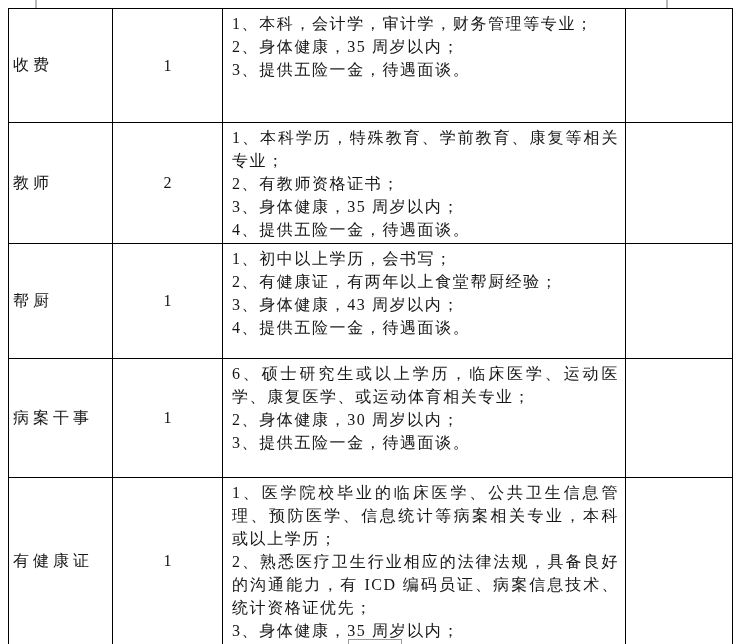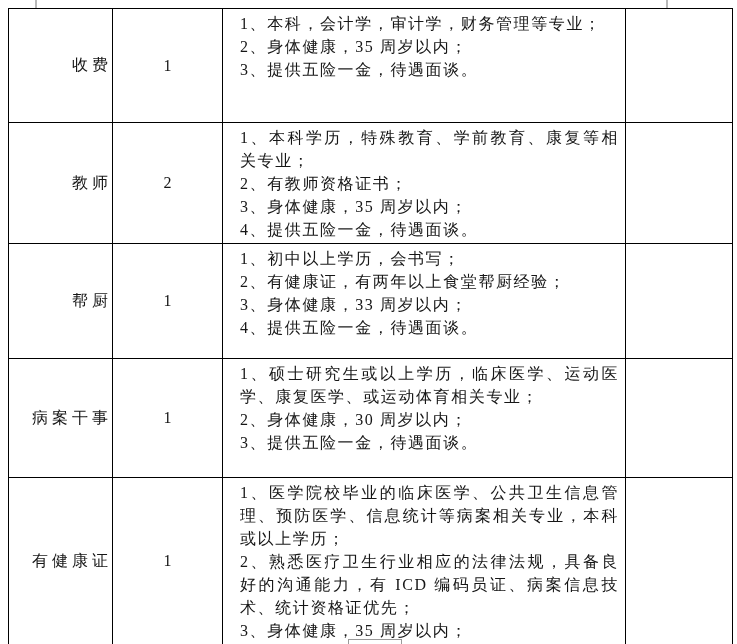--- a/index.html
+++ b/index.html
@@ -32,37 +32,37 @@
   col.c-req   { width: 403px; }
   col.c-note  { width: 107px; }
 
   tr.r-0 { height: 114px; }
   tr.r-1 { height: 121px; }
   tr.r-2 { height: 115px; }
   tr.r-3 { height: 119px; }
   tr.r-4 { height: 160px; }
 
   td.cell-pos {
-    text-align: right;
+    text-align: left;
     vertical-align: middle;
     letter-spacing: 4px;
     text-indent: 4px;
   }
   td.cell-count {
     text-align: center;
     vertical-align: middle;
     letter-spacing: 0;
   }
   td.cell-req {
     vertical-align: top;
     text-align: justify;
     white-space: pre-line;
     letter-spacing: 1.6px;
     line-height: 23px;
-    padding: 3px 6px 2px 17px;
+    padding: 3px 6px 2px 9px;
   }
   td.cell-note { vertical-align: middle; }
 
   
   .crop-tick {
     position: absolute;
     top: 0;
     width: 2px; height: 8px;
     background: #b8b8b8;
   }
@@ -110,28 +110,28 @@
 2、有教师资格证书；
 3、身体健康，35 周岁以内；
 4、提供五险一金，待遇面谈。</td>
         <td class="cell-note"></td>
       </tr>
       <tr class="r-2">
         <td class="cell-pos">帮厨</td>
         <td class="cell-count">1</td>
         <td class="cell-req">1、初中以上学历，会书写；
 2、有健康证，有两年以上食堂帮厨经验；
-3、身体健康，33 周岁以内；
+3、身体健康，43 周岁以内；
 4、提供五险一金，待遇面谈。</td>
         <td class="cell-note"></td>
       </tr>
       <tr class="r-3">
         <td class="cell-pos">病案干事</td>
         <td class="cell-count">1</td>
-        <td class="cell-req">1、硕士研究生或以上学历，临床医学、运动医学、康复医学、或运动体育相关专业；
+        <td class="cell-req">6、硕士研究生或以上学历，临床医学、运动医学、康复医学、或运动体育相关专业；
 2、身体健康，30 周岁以内；
 3、提供五险一金，待遇面谈。</td>
         <td class="cell-note"></td>
       </tr>
       <tr class="r-4">
         <td class="cell-pos">有健康证</td>
         <td class="cell-count">1</td>
         <td class="cell-req">1、医学院校毕业的临床医学、公共卫生信息管理、预防医学、信息统计等病案相关专业，本科或以上学历；
 2、熟悉医疗卫生行业相应的法律法规，具备良好的沟通能力，有 ICD 编码员证、病案信息技术、统计资格证优先；
 3、身体健康，35 周岁以内；</td>

